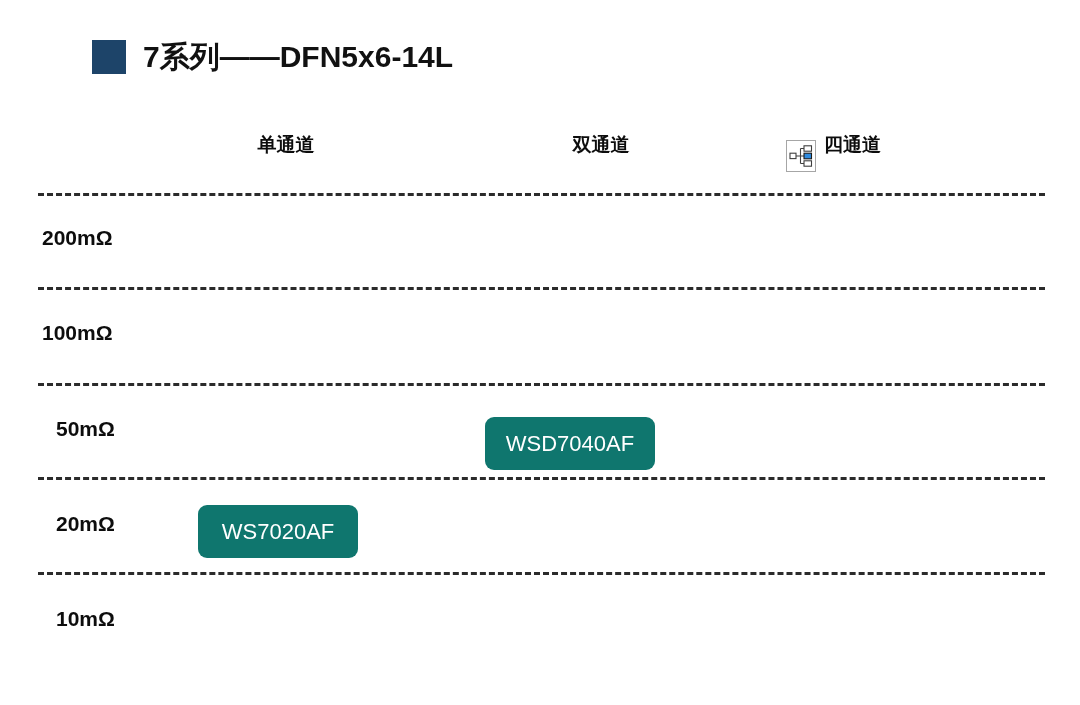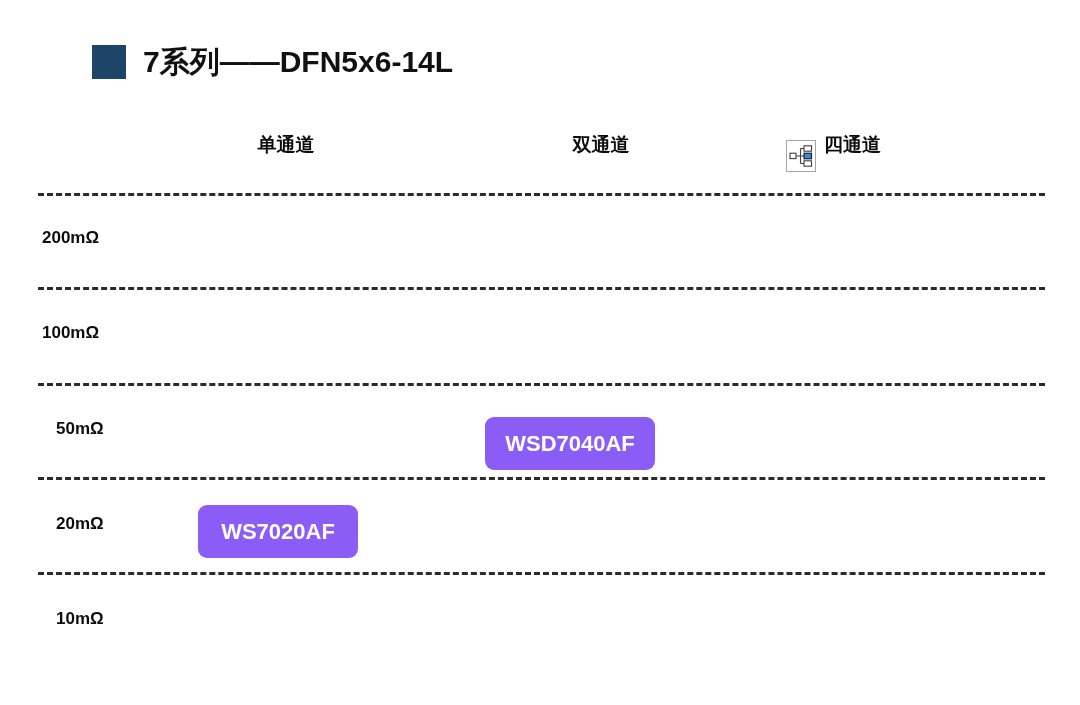--- a/index.html
+++ b/index.html
@@ -22,21 +22,20 @@
     height: 705px;
     background: #ffffff;
   }
 
   
   .title-row {
     position: absolute;
     left: 62px;
     top: 40px;
     display: flex;
-    align-items: center;
     height: 44px;
     padding-left: 30px;
   }
   .title-marker {
     width: 34px;
     height: 34px;
     background: #1D4469;
     flex: 0 0 auto;
   }
   .title-text {
@@ -81,35 +80,35 @@
     position: absolute;
     left: 38px;
     width: 1007px;
     height: 0;
     border-top: 3px dashed #2b2b2b;
   }
 
   
   .row-label {
     position: absolute;
-    font-size: 17px;
+    font-size: 21px;
     font-weight: bold;
     white-space: nowrap;
     color: #0d0d0d;
     line-height: 22px;
   }
 
   
   .chip {
     position: absolute;
-    background: #8b5cf6;
+    background: #0f766e;
     border-radius: 9px;
     color: #ffffff;
     font-size: 22px;
-    font-weight: bold;
+    font-weight: normal;
     display: flex;
     align-items: center;
     justify-content: center;
     height: 53px;
     letter-spacing: 0px;
     white-space: nowrap;
     box-sizing: border-box;
   }
   .chip.col-single { left: 198px; width: 160px; }
   .chip.col-dual   { left: 485px; width: 170px; }

